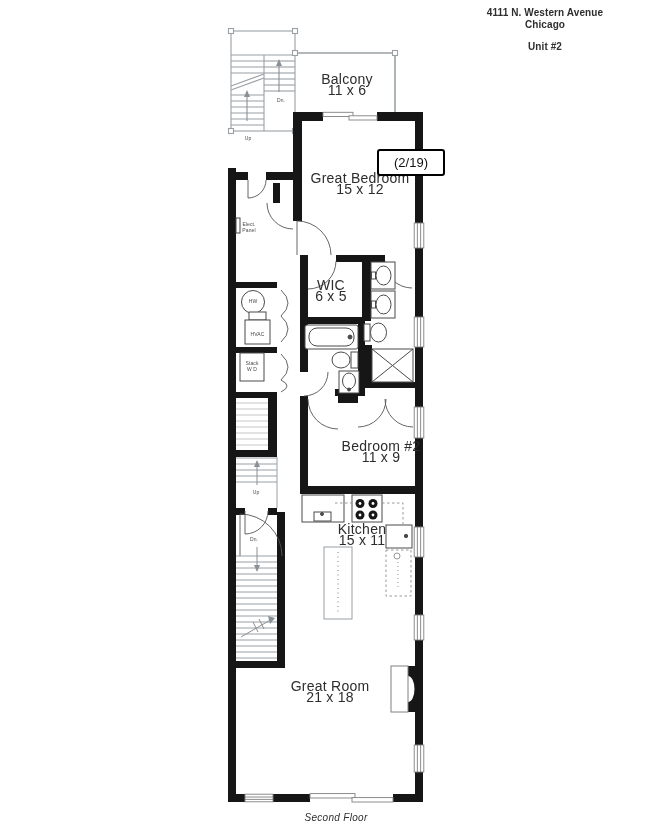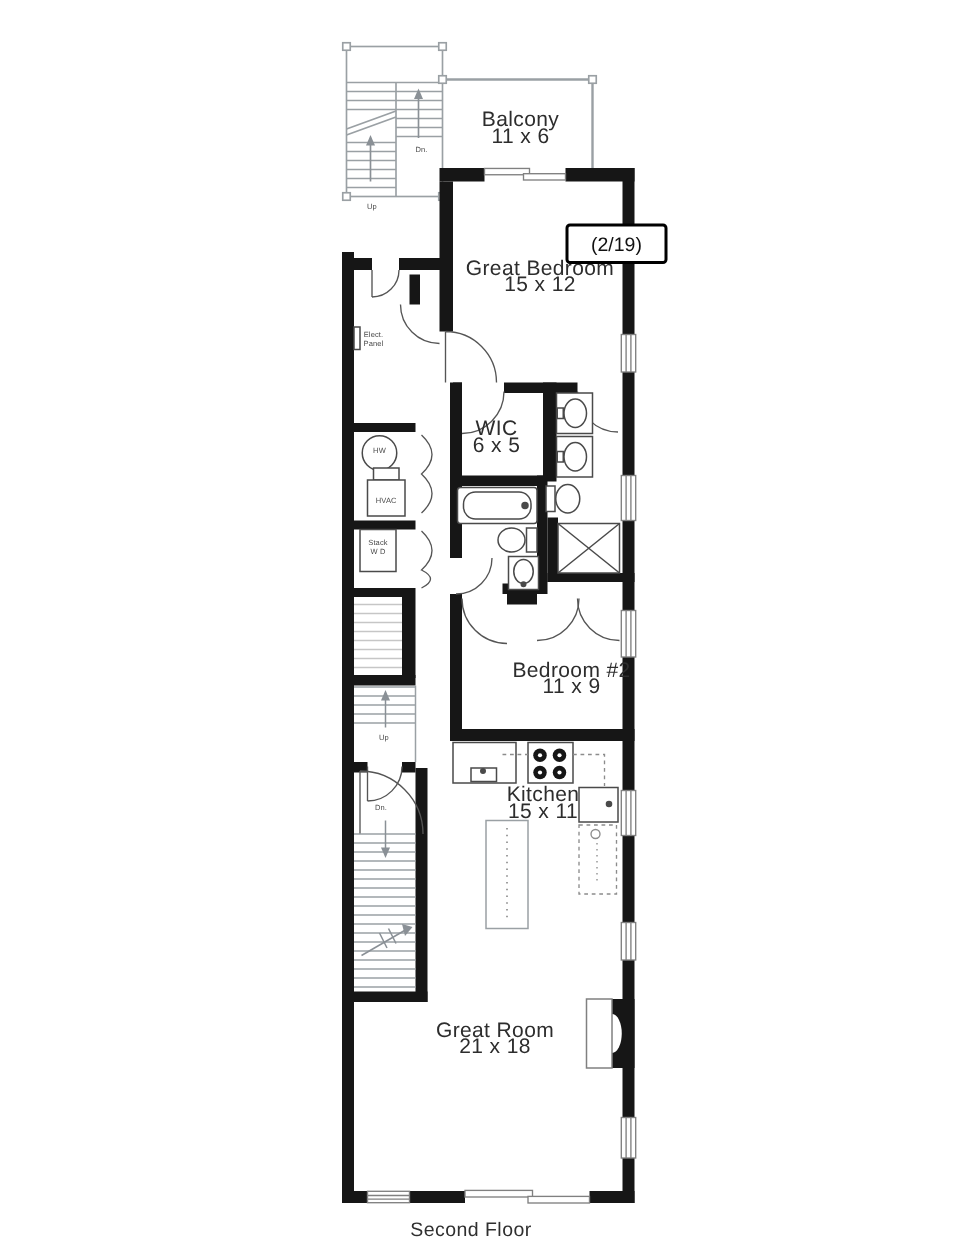--- a/index.html
+++ b/index.html
@@ -27,29 +27,34 @@
     position:absolute;transform:translate(-50%,-50%);
     text-align:center;color:#2d2d2d;white-space:nowrap;
     font-size:14px;line-height:11px;letter-spacing:.25px;z-index:4;
   }
   .tiny{
     position:absolute;transform:translate(-50%,-50%);
     text-align:center;color:#4a4a4a;white-space:nowrap;
     font-size:5px;line-height:5.5px;letter-spacing:.1px;z-index:4;
   }
   .footer{
-    position:absolute;left:314px;top:812px;transform:translateX(-50%);
-    font-size:13px;color:#2f2f2f;letter-spacing:.3px;
+    position:absolute;left:336px;top:812px;transform:translateX(-50%);
+    font-size:10px;color:#2f2f2f;letter-spacing:.3px;font-style:italic;
   }
 </style>
 </head>
 <body>
 
 <div class="page">
 
+  <div class="hdr">
+    <div>4111 N. Western Avenue</div>
+    <div>Chicago</div>
+    <div class="unit">Unit #2</div>
+  </div>
 
   <svg width="650" height="831" viewBox="0 0 650 831">
 
     <g stroke="#9aa0a4" fill="none" stroke-width="1.1">
       <rect x="231" y="31" width="64" height="100"></rect>
       <line x1="264" y1="55" x2="264" y2="131"></line>
       <line x1="231" y1="55" x2="295" y2="55"></line>
 
       <line x1="264" y1="61" x2="295" y2="61"></line>
         <line x1="264" y1="67" x2="295" y2="67"></line>

